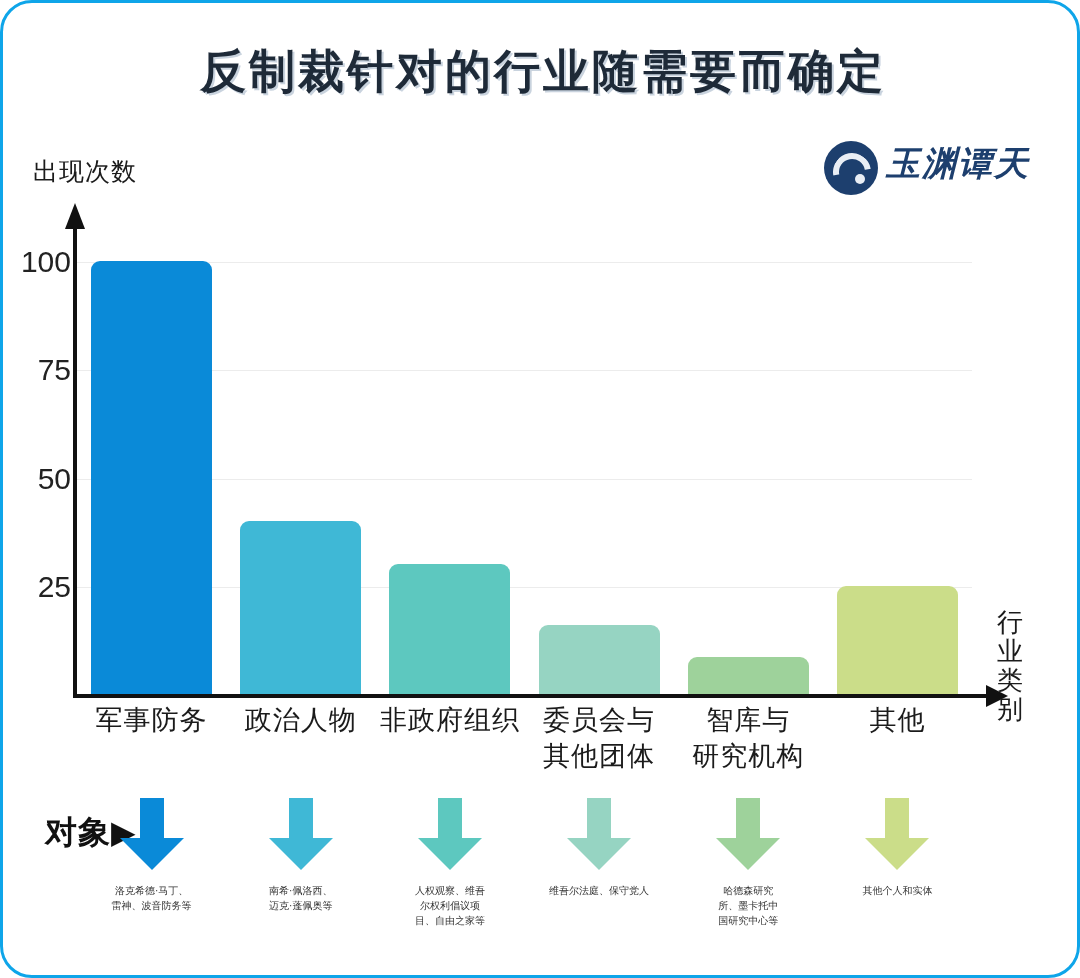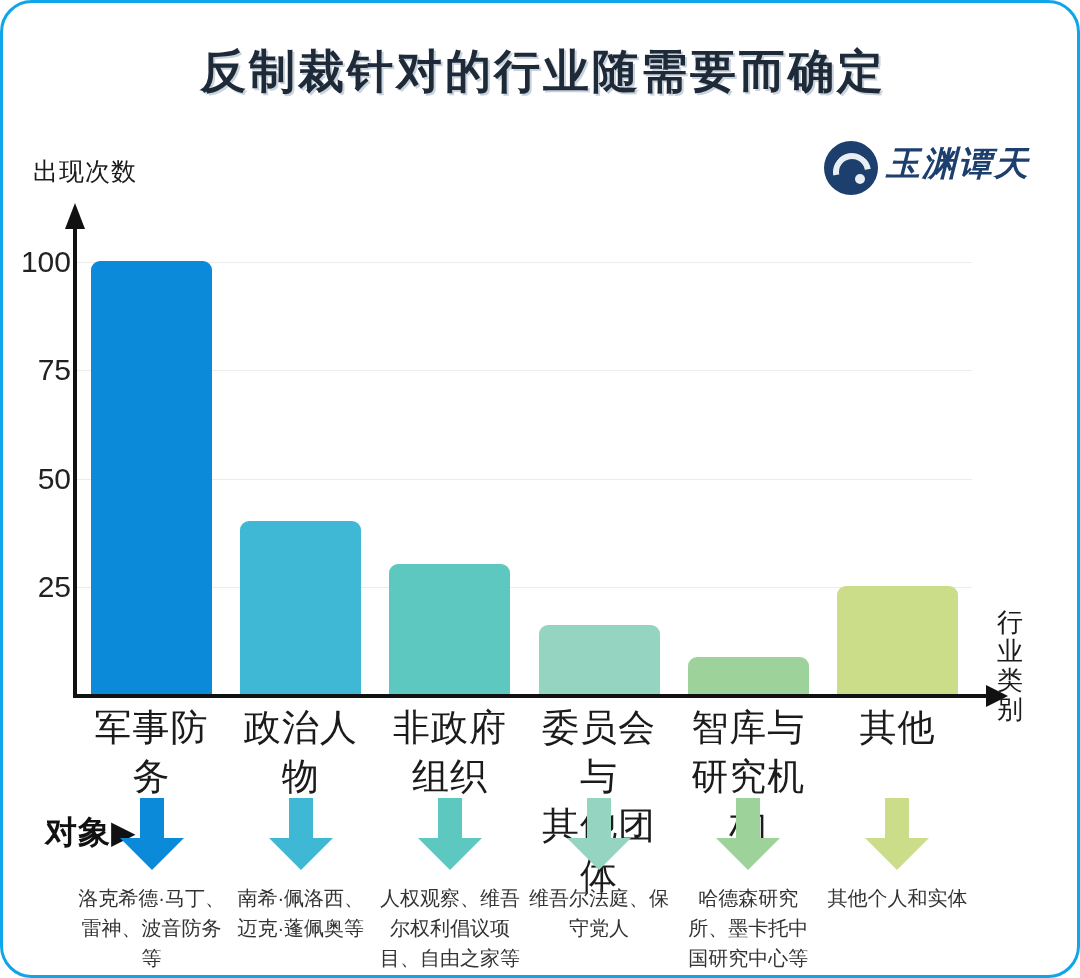--- a/index.html
+++ b/index.html
@@ -191,21 +191,21 @@
     position: absolute;
     left: 74px;
     top: 700px;
     width: 915px;
     height: 100px;
   }
   .cat-label {
     position: absolute;
     top: 0;
     text-align: center;
-    font-size: 37px;
+    font-size: 27px;
     line-height: 1.33;
     color: #1b1b1b;
     letter-spacing: 1px;
   }
 
   
   .object-label {
     position: absolute;
     left: 42px;
     top: 808px;
@@ -231,21 +231,21 @@
     position: absolute;
     left: 74px;
     top: 880px;
     width: 915px;
     height: 90px;
   }
   .desc {
     position: absolute;
     top: 0;
     text-align: center;
-    font-size: 20px;
+    font-size: 10px;
     line-height: 1.5;
     color: #333;
   }
 </style>
 </head>
 <body>
 
 <div id="page">
 
   <div class="title">反制裁针对的行业随需要而确定</div>

